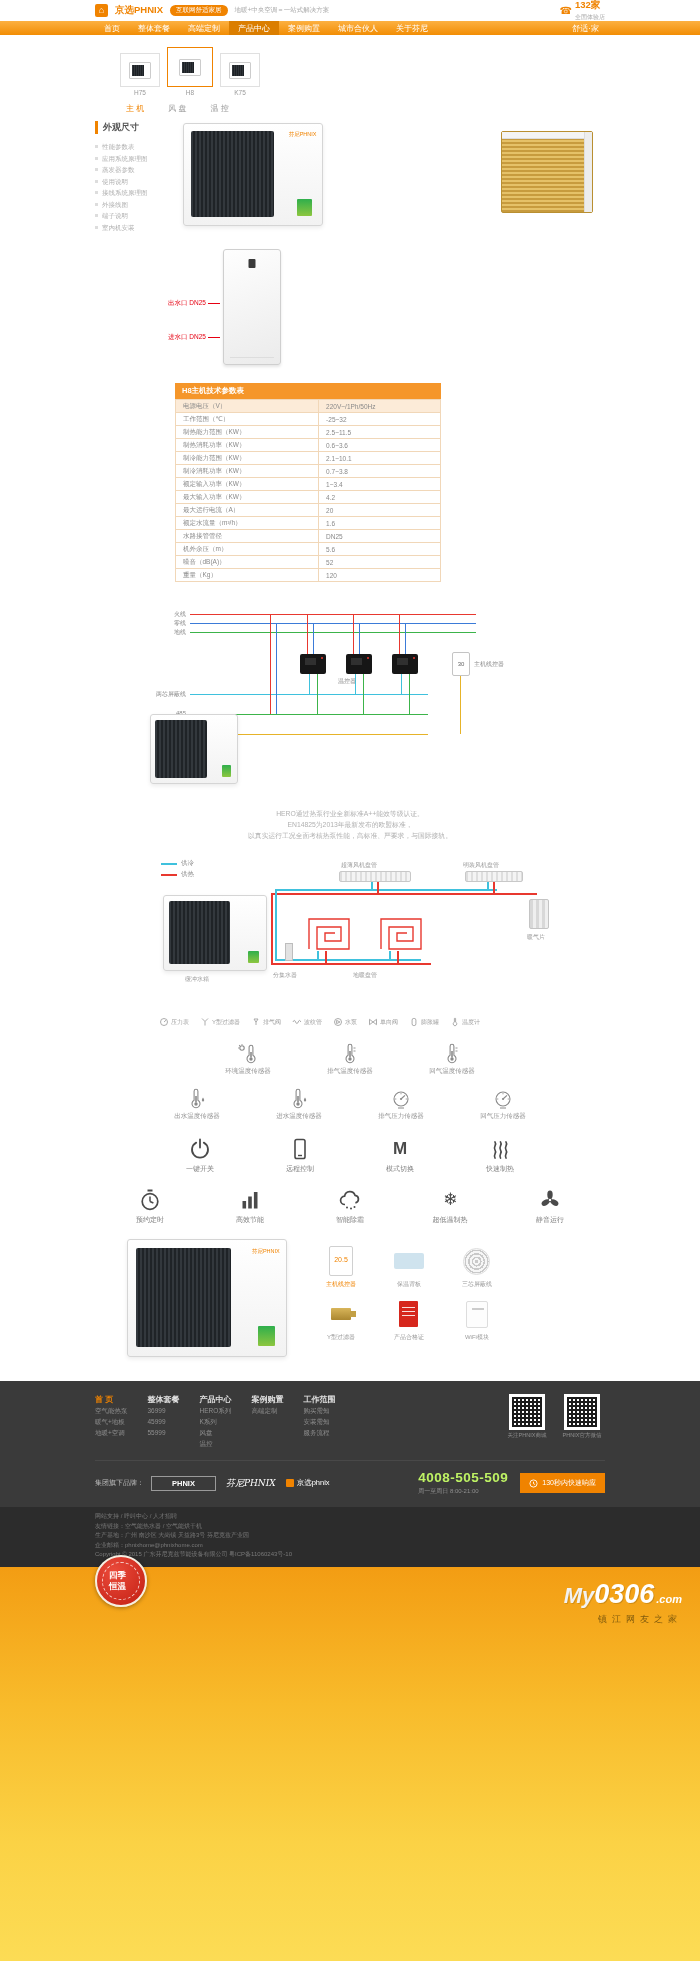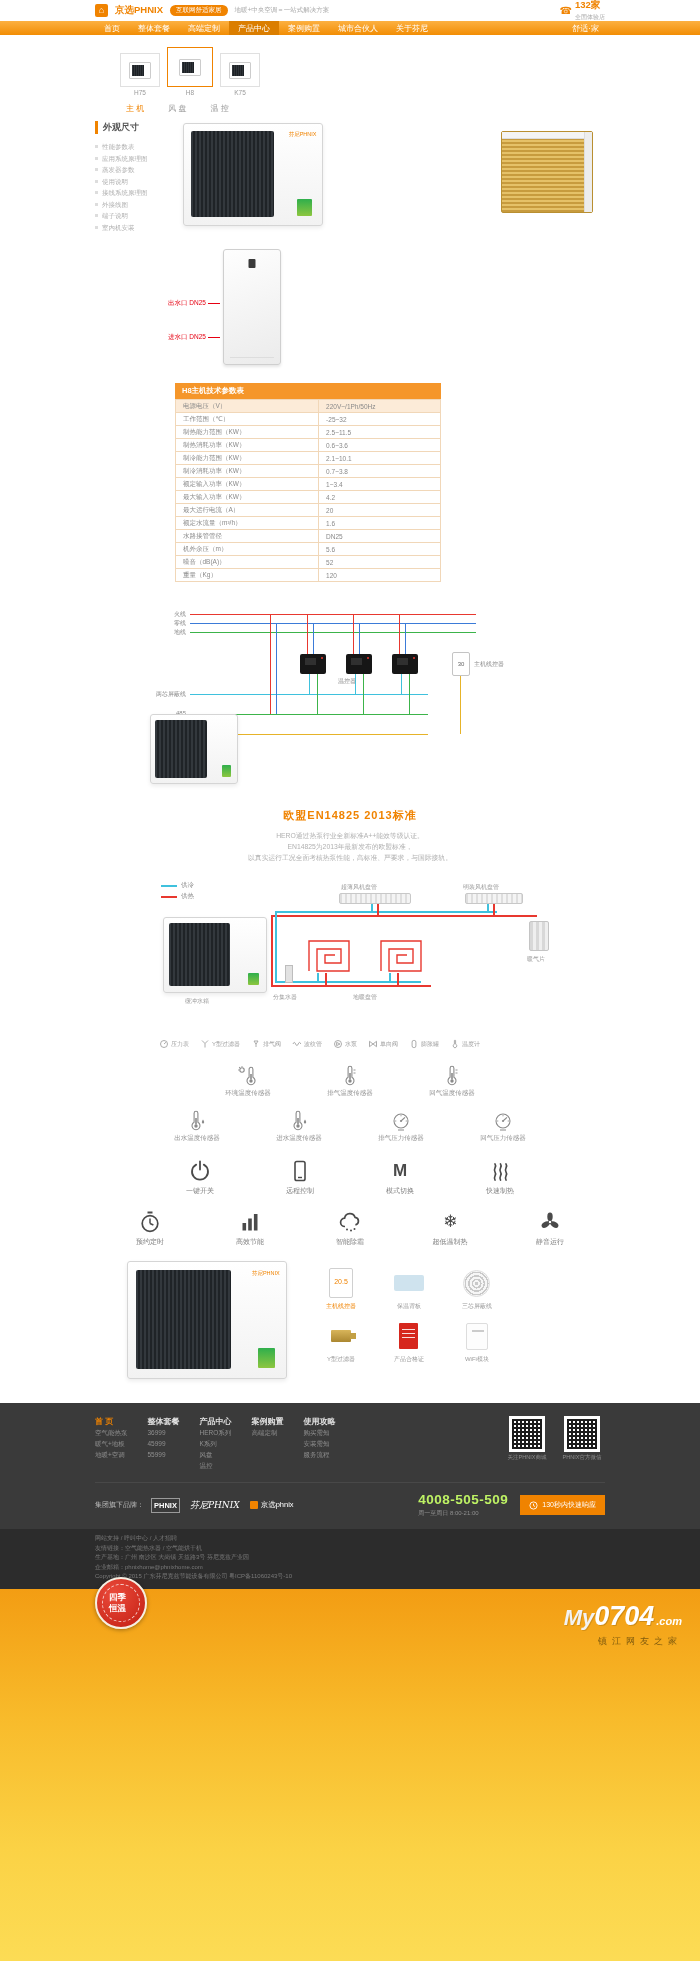--- a/index.html
+++ b/index.html
@@ -143,21 +143,21 @@
 .f-col h4{font-size:8px;color:#e0e0e0;margin-bottom:0;font-weight:bold}
 .f-col.first h4{color:#f08300}
 .f-col li{font-size:6.5px;color:#8f8f8f;line-height:11px}
 .f-qr{margin-left:auto;display:flex;gap:9px}
 .qr-box{width:46px;text-align:center}
 .qr{width:36px;height:36px;background:#fff;padding:3px;margin:0 auto}
 .qr>i{display:block;width:100%;height:100%;background:repeating-linear-gradient(0deg,#1c1c1c 0 2px,transparent 2px 4px),repeating-linear-gradient(90deg,#1c1c1c 0 2px,transparent 2px 4px)}
 .qr-cap{font-size:5.5px;color:#8f8f8f;margin-top:2px;line-height:7px}
 .f-brands{display:flex;align-items:center;margin-top:11px;padding-top:9px;border-top:1px solid #484848}
 .fb-label{font-size:7px;color:#bdbdbd}
-.fb1{border:1px solid #9a9a9a;color:#fff;font-size:7.5px;font-weight:bold;padding:2px 2px;margin-left:7px}
+.fb1{border:1px solid #9a9a9a;color:#fff;font-size:7.5px;font-weight:bold;padding:2px 20px;margin-left:7px}
 .fb2{color:#fff;font-size:9px;font-style:italic;margin-left:10px;font-family:"DejaVu Serif","Liberation Serif",serif}
 .fb3{display:flex;align-items:center;gap:3px;margin-left:10px;color:#fff;font-size:7.5px}
 .fb3 i{width:8px;height:8px;background:#f08300;border-radius:1px;display:block}
 .f-phone{margin-left:auto}
 .f-num{color:#bef264;font-size:13.5px;font-weight:bold;letter-spacing:.5px}
 .f-hrs{font-size:6px;color:#8f8f8f;margin-top:2px}
 .f-cta{margin-left:12px;background:#f08300;border:none;color:#fff;font-size:7px;padding:0 9px;height:20px;display:flex;align-items:center;gap:4px;align-self:center;cursor:pointer}
 
 .legal{background:#2c2c2c;padding:5px 0 7px}
 .legal p{font-size:6px;color:#797979;line-height:9.5px}
@@ -369,21 +369,20 @@
       <div class="tstat-w" style="left:302px;top:46px">30</div>
       <span class="wnote" style="left:188px;top:71px">温控器</span>
       <span class="wnote" style="left:324px;top:54px">主机线控器</span>
       <div class="hp-unit unit-wiring">
         <i class="hp-grill"></i>
           <i class="hp-eco"></i>
       </div>
     </div>
 
     <div class="sec-center">
-      <div class="sec-title">欧盟EN14825  2013标准</div>
       <div class="sec-lines">
         <p>HERO通过热泵行业全新标准A++能效等级认证。</p>
         <p>EN14825为2013年最新发布的欧盟标准，</p>
         <p>以真实运行工况全面考核热泵性能，高标准、严要求，与国际接轨。</p>
       </div>
     </div>
 
 
     <div class="sys">
       <div class="lg" style="top:0">
@@ -724,21 +723,21 @@
             <li>温控</li>
           </ul>
         </div>
         <div class="f-col">
           <h4>案例购置</h4>
           <ul>
             <li>高端定制</li>
           </ul>
         </div>
         <div class="f-col">
-          <h4>使用攻略</h4>
+          <h4>工作范围</h4>
           <ul>
             <li>购买需知</li>
             <li>安装需知</li>
             <li>服务流程</li>
           </ul>
         </div>
         <div class="f-qr">
           <div class="qr-box">
             <div class="qr">
                 <i></i>
@@ -788,20 +787,20 @@
 
   <div class="siteband">
     <div class="seal">
       <div class="seal-in">
           <div class="seal-tx">四季恒温</div>
         </div>
     </div>
     <div class="my0511">
       <div class="myrow">
         <span class="my-a">My</span>
-          <span class="my-b">0704</span>
+          <span class="my-b">0306</span>
           <span class="my-c">.com</span>
       </div>
       <div class="my-sub">镇江网友之家</div>
     </div>
   </div>
 
 </div>
 
 </body></html>

